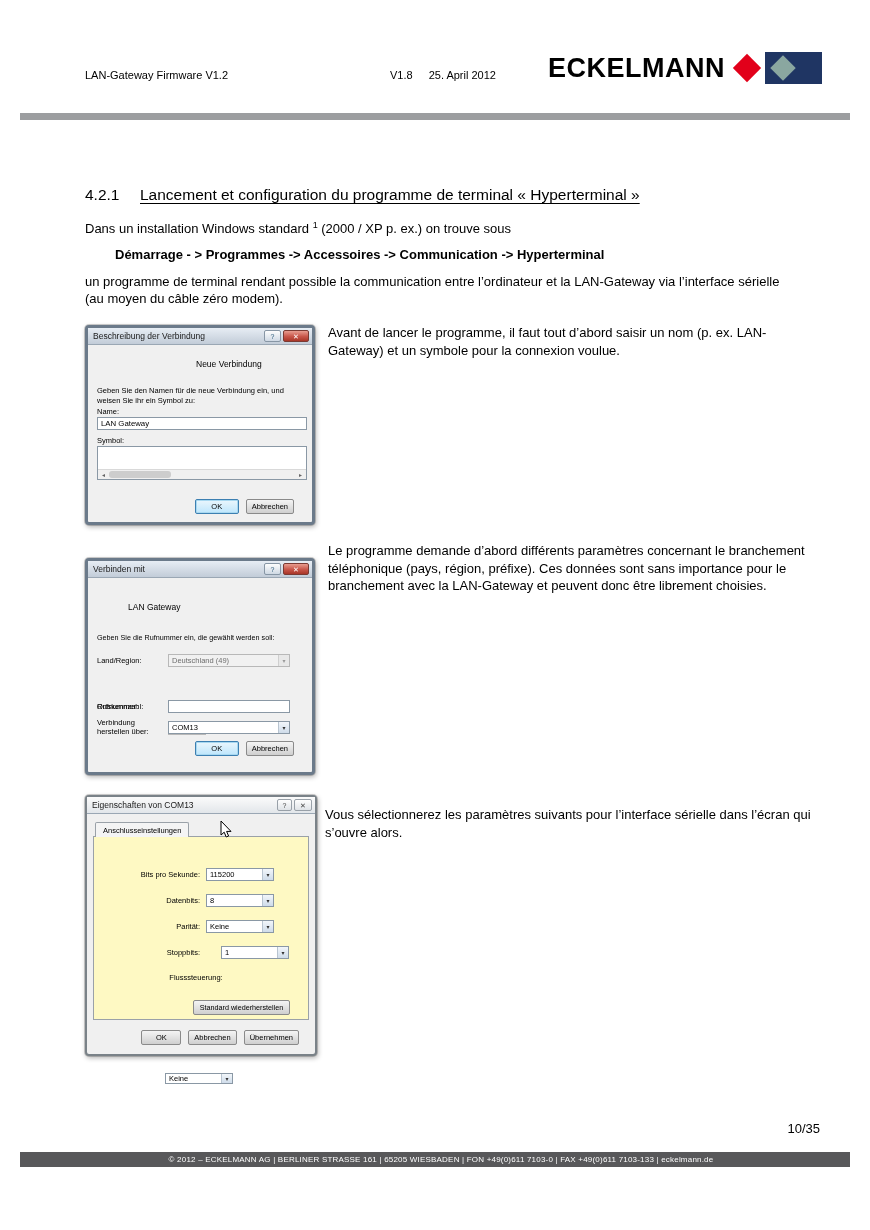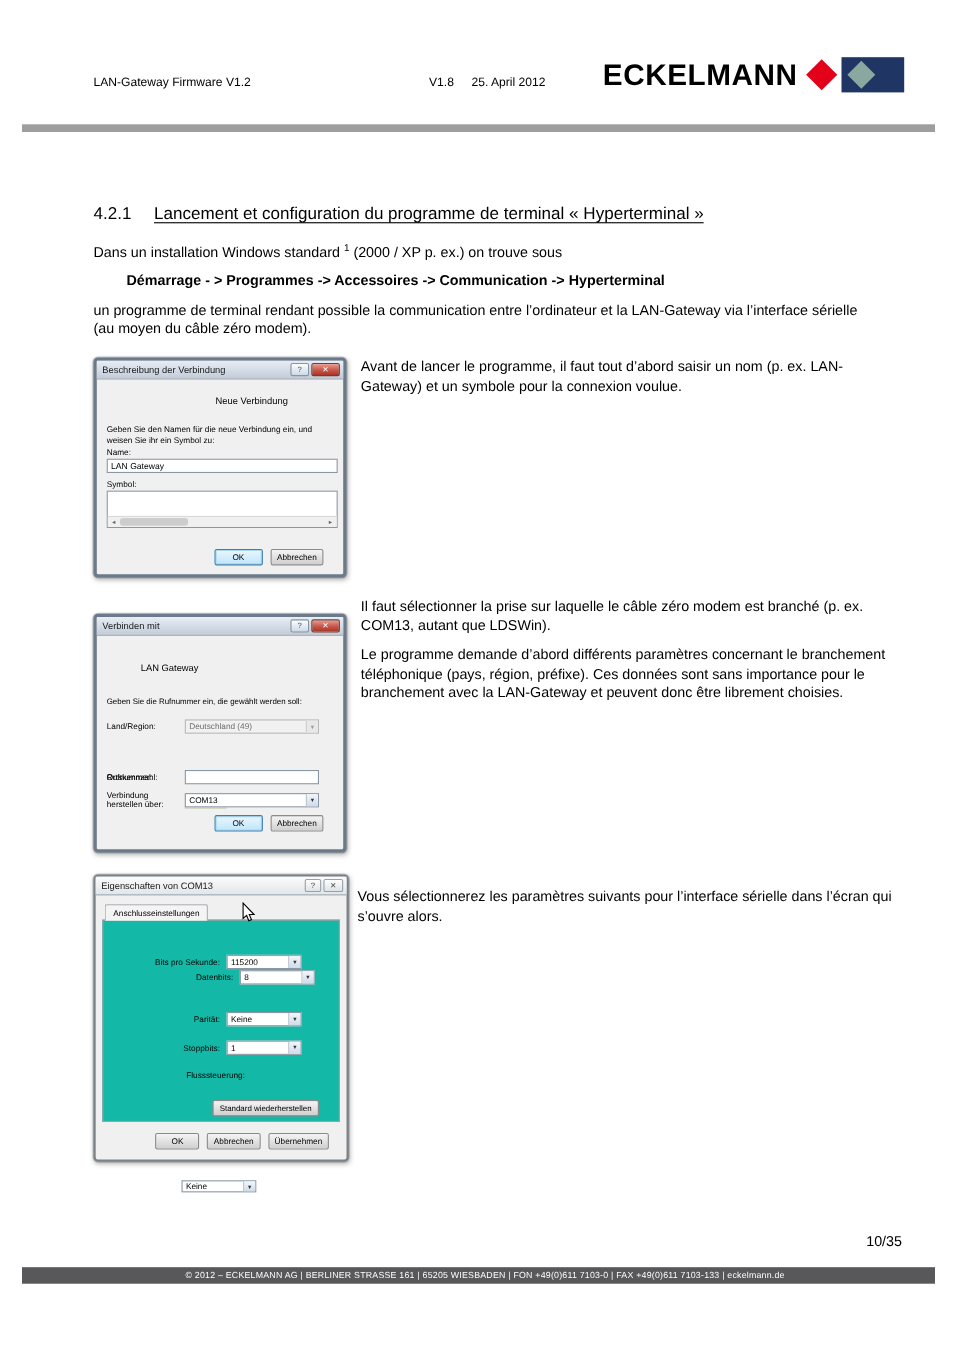--- a/index.html
+++ b/index.html
@@ -86,25 +86,25 @@
   .r-land { top:76px; } .r-orts { top:99px; } .r-ruf { top:122px; } .r-verb { top:140px; }
   .d2-btns { right:18px; bottom:16px; }
 
   
   .d3 { left:85px; top:795px; width:232px; height:261px; border-width:2px; border-color:#7a8288; }
   .d3 .titlebar { background:linear-gradient(#fbfbfb,#e2e6ea); }
   .d3 .tb-btn { background:linear-gradient(#fefefe,#dfe3e7); color:#444; border-color:#98a0a8; width:15px; }
   .d3 .tb-btn.close { width:18px; background:linear-gradient(#fefefe,#dfe3e7); color:#444; border-color:#98a0a8; }
   .tab { position:absolute; left:8px; top:8px; height:15px; padding:0 7px; background:#f4f4f4; border:1px solid #9aa1a8;
          border-bottom:none; border-radius:2px 2px 0 0; font-size:7.5px; display:flex; align-items:center; z-index:2; }
-  .tabpage { position:absolute; left:6px; right:6px; top:22px; bottom:34px; background:#14b8a6; border:1px solid #9aa1a8; z-index:1;padding-left:35px; }
+  .tabpage { position:absolute; left:6px; right:6px; top:22px; bottom:34px; background:#fef9c3; border:1px solid #9aa1a8; z-index:1;padding-left:35px; }
   .prow { position:absolute; left:6px; right:10px; display:flex; align-items:center; height:14px; }
   .plbl { flex:0 0 100px; text-align:right; margin-right:6px; font-size:7.5px; }
   .pctl { width:68px; }
-  .prow1{top:30px;} .prow2{top:44px;justify-content:center;} .prow3{top:82px;} .prow4{top:108px;} .prow5{top:136px;flex-direction:column;}
+  .prow1{top:30px;} .prow2{top:56px;} .prow3{top:82px;} .prow4{top:108px;gap:15px;} .prow5{top:136px;flex-direction:column;}
   .restore { position:absolute; right:18px; top:163px; min-width:97px; font-size:7.2px; }
   .d3-btns { right:16px; bottom:9px; }
   .d3-btns .btn { min-width:40px; }
   .cursor { position:absolute; left:133px; top:6px; z-index:5; }
 
   
   .footnote { position:absolute; left:85px; top:1071px; width:728px; font-size:11px; line-height:1.75; }
   .footnote .it { font-style:italic; }
   .pageno { position:absolute; right:50px; top:1121px; font-size:13px; }
   .footerbar { position:absolute; left:20px; top:1152px; width:830px; height:15px; background:var(--footer-gray,#58585a);
@@ -211,21 +211,20 @@
         </span>
       </div>
 
       <div class="btn-row d2-btns">
         <span class="btn default">OK</span>
         <span class="btn">Abbrechen</span>
       </div>
     </div>
   </div>
   <div class="cap2">
-    <p>Il faut sélectionner la prise sur laquelle le câble zéro modem est branché (p. ex. COM13, autant que LDSWin).</p>
     <p>Le programme demande d’abord différents paramètres concernant le branchement téléphonique (pays, région, préfixe). Ces données sont sans importance pour le branchement avec la LAN-Gateway et peuvent donc être librement choisies.</p>
   </div>
 
   <div class="win d3">
     <div class="titlebar">
       <span class="tb-title">Eigenschaften von COM13</span>
       <span class="tb-btns">
         <span class="tb-btn help">?</span>
         <span class="tb-btn close">✕</span>
       </span>

